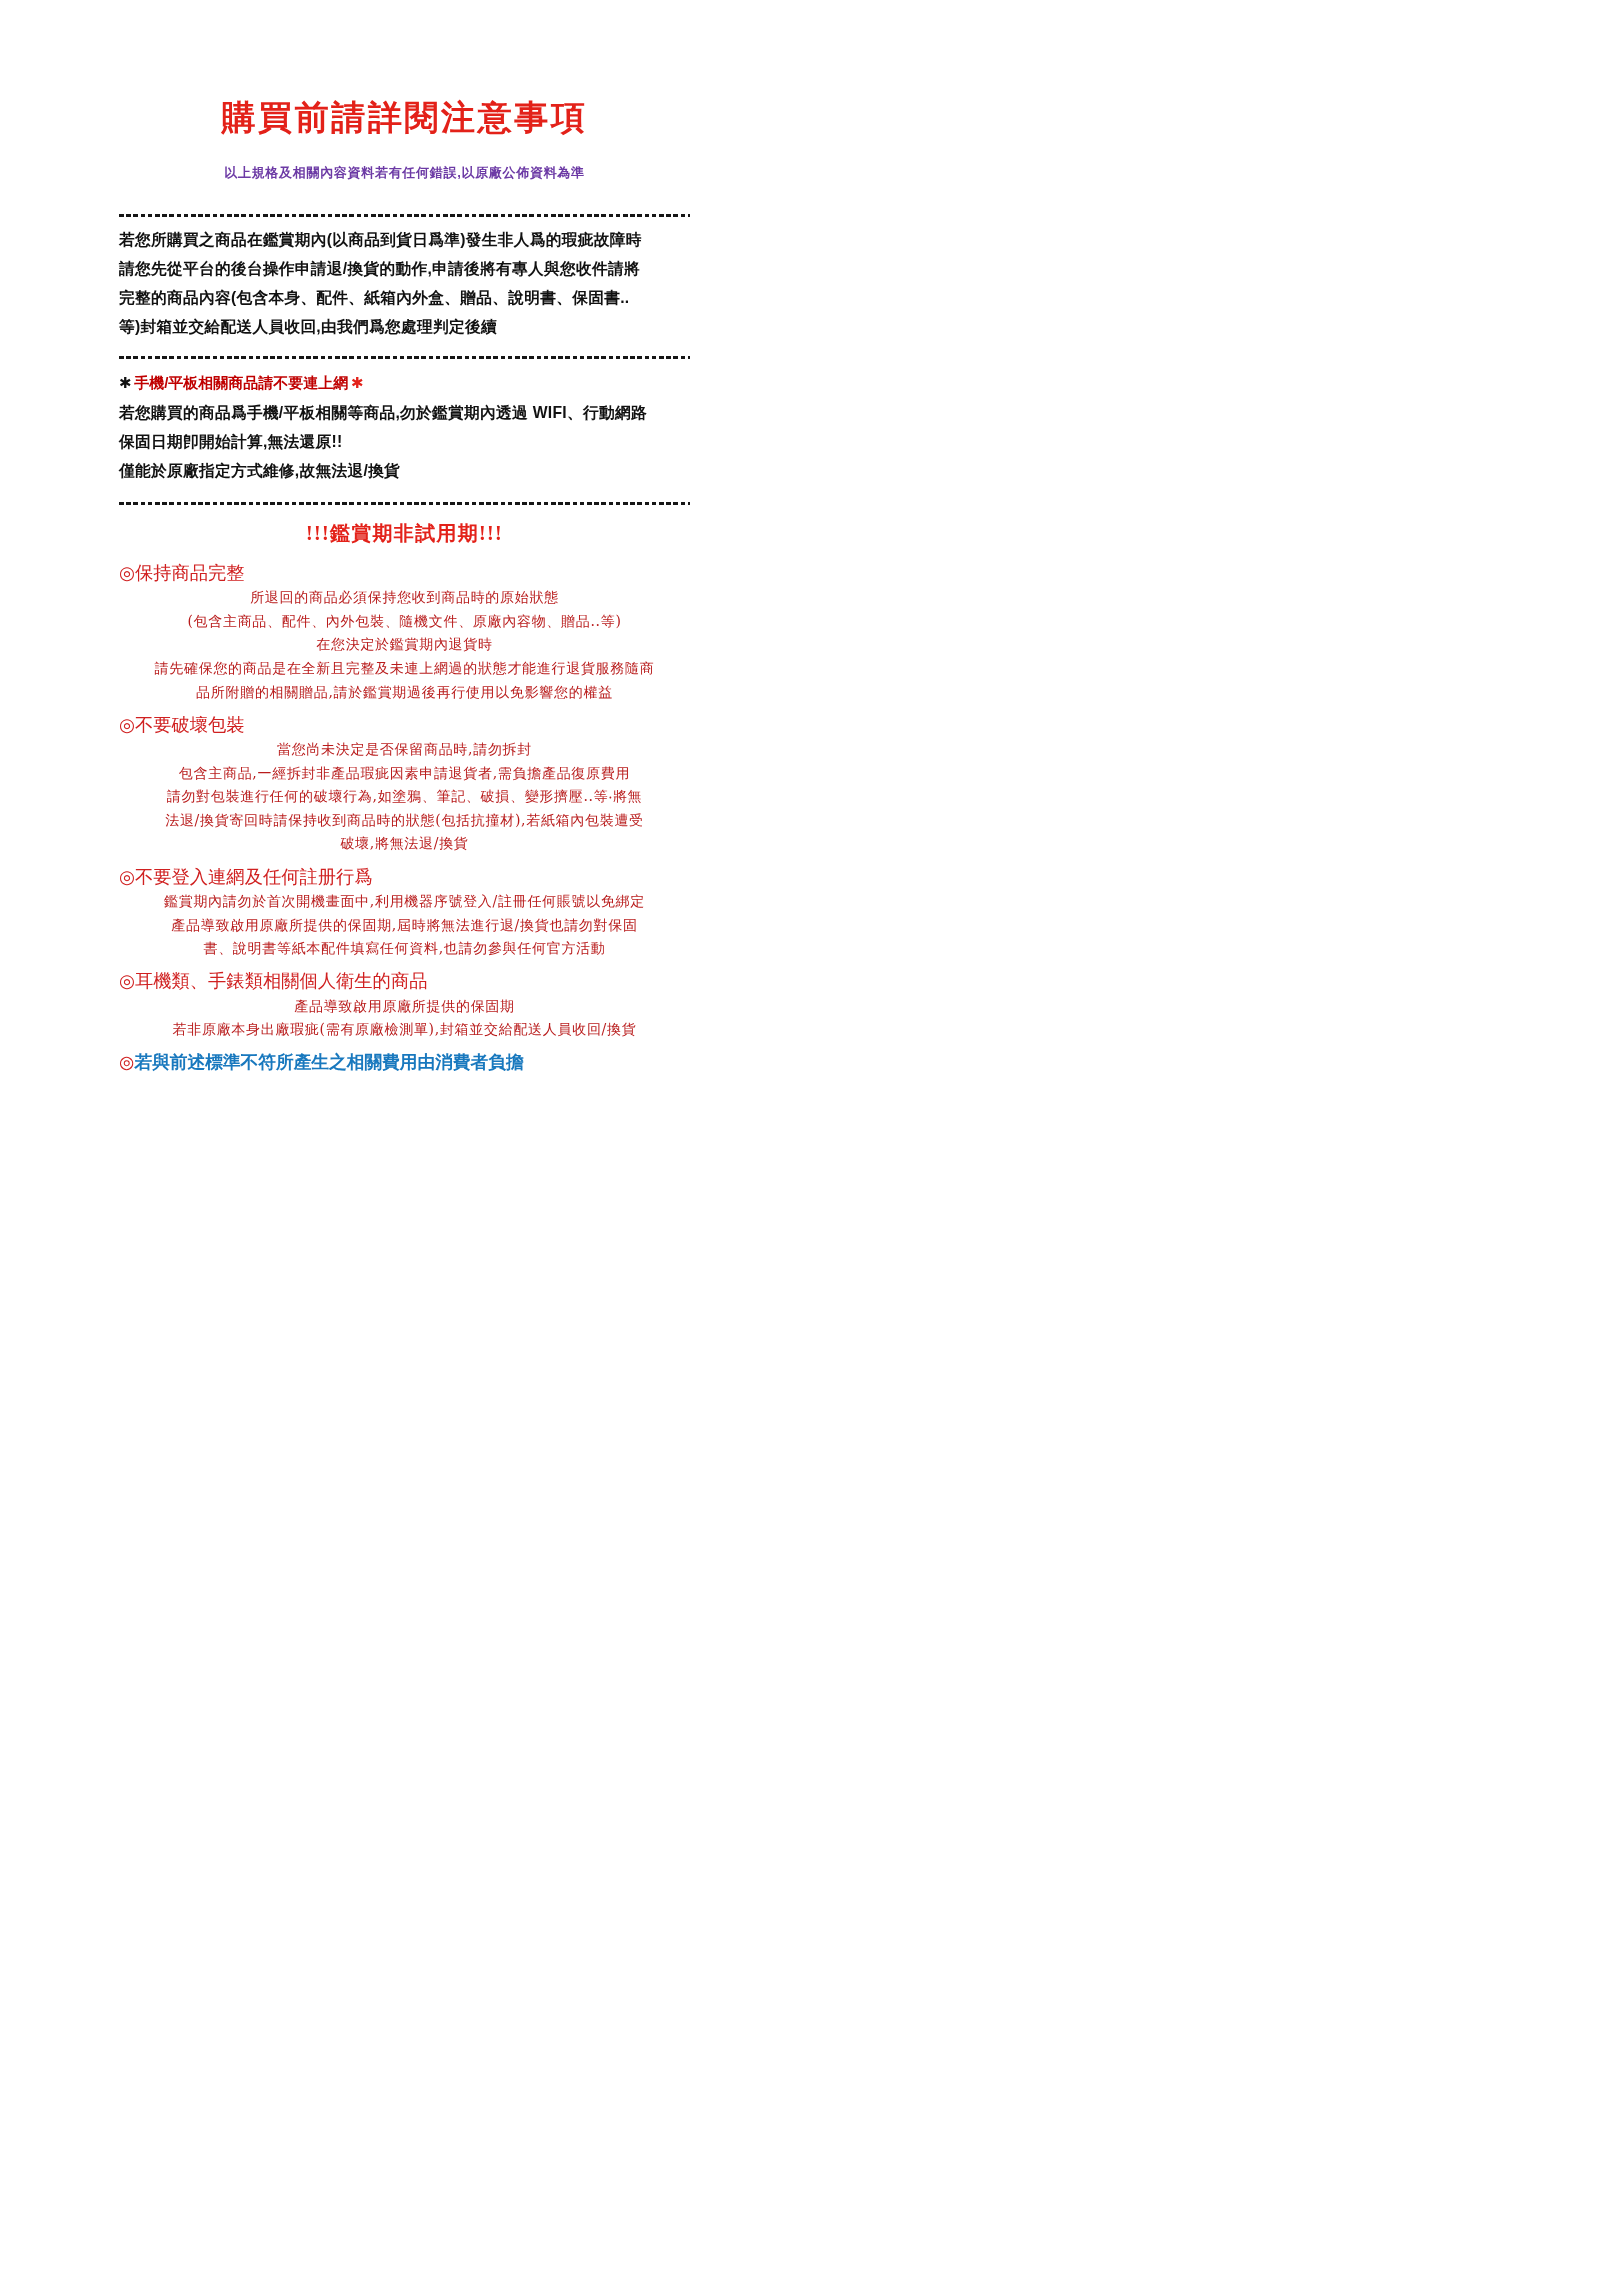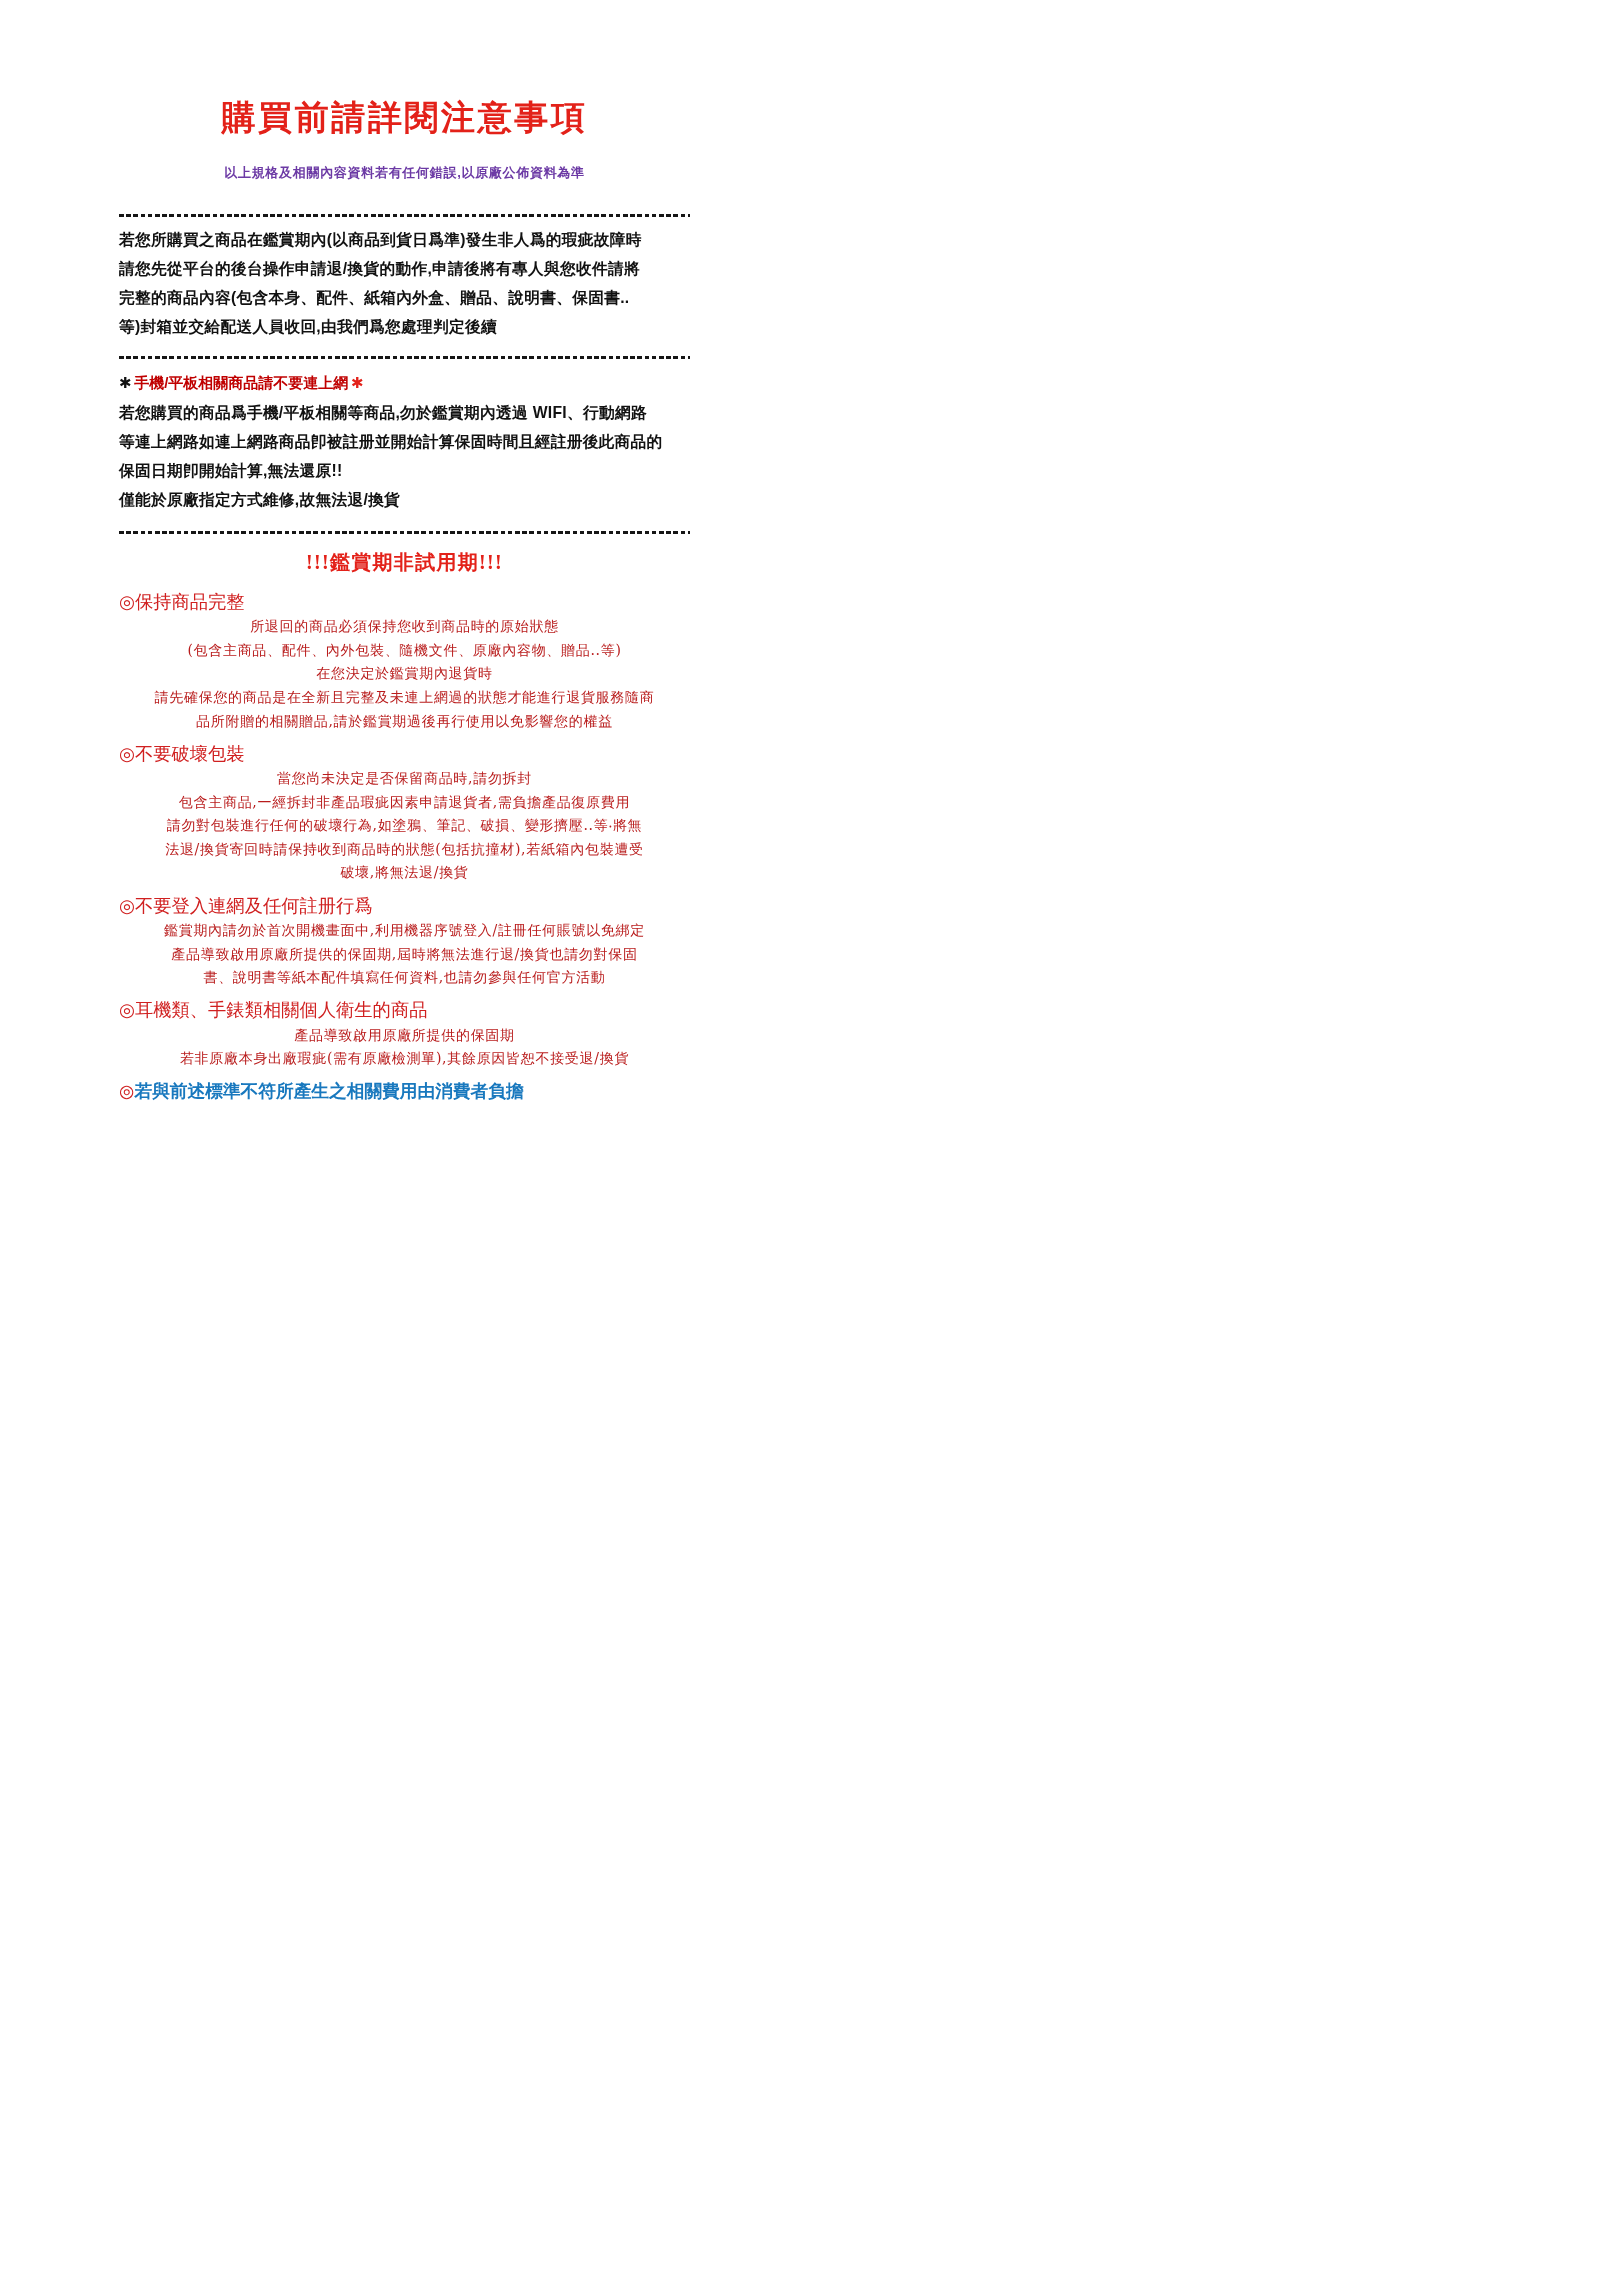--- a/index.html
+++ b/index.html
@@ -125,21 +125,20 @@
     </div>
 
   <div class="divider d2"></div>
 
   <div class="star-heading">
     <span class="star-black">✱</span><span class="dark-red">手機/平板相關商品請不要連上網</span><span class="star-red">✱</span>
   </div>
 
   <div class="para gothic">
       <div class="gline">若您購買的商品爲手機/平板相關等商品,勿於鑑賞期內透過 WIFI、行動網路</div>
-      <div class="gline">等連上網路如連上網路商品卽被註册並開始計算保固時間且經註册後此商品的</div>
       <div class="gline">保固日期卽開始計算,無法還原!!</div>
       <div class="gline">僅能於原廠指定方式維修,故無法退/換貨</div>
     </div>
 
   <div class="divider d3"></div>
 
   <div class="banner">!!!鑑賞期非試用期!!!</div>
 
   <section class="section">
     <h3 class="sec-heading">◎保持商品完整</h3>
@@ -169,21 +168,21 @@
         <div class="kline">鑑賞期內請勿於首次開機畫面中,利用機器序號登入/註冊任何賬號以免綁定</div>
         <div class="kline">產品導致啟用原廠所提供的保固期,屆時將無法進行退/換貨也請勿對保固</div>
         <div class="kline">書、說明書等紙本配件填寫任何資料,也請勿參與任何官方活動</div>
       </div>
   </section>
 
   <section class="section">
     <h3 class="sec-heading">◎耳機類、手錶類相關個人衛生的商品</h3>
     <div class="para kaiti">
         <div class="kline">產品導致啟用原廠所提供的保固期</div>
-        <div class="kline">若非原廠本身出廠瑕疵(需有原廠檢測單),其餘原因皆恕不接受退/換貨</div>
+        <div class="kline">若非原廠本身出廠瑕疵(需有原廠檢測單),封箱並交給配送人員收回/換貨</div>
       </div>
   </section>
 
   <div class="note">
     <span class="note-bullet">◎</span><span class="note-text">若與前述標準不符所產生之相關費用由消費者負擔</span>
   </div>
 
 </div>
 
 

